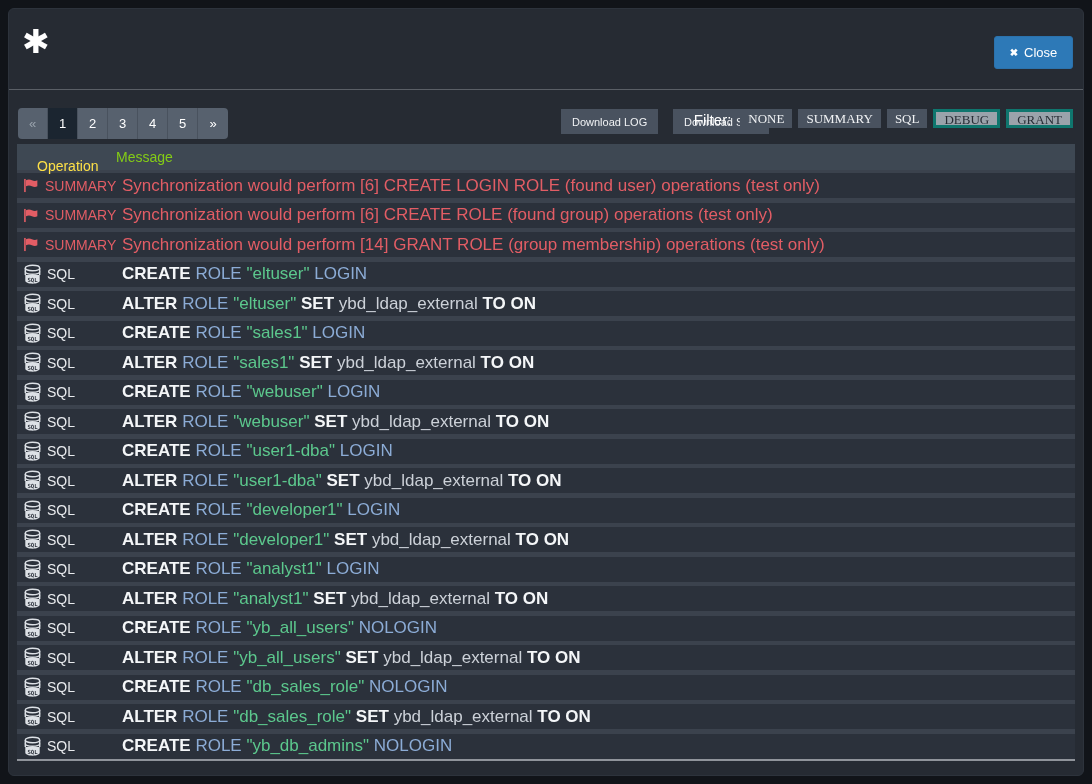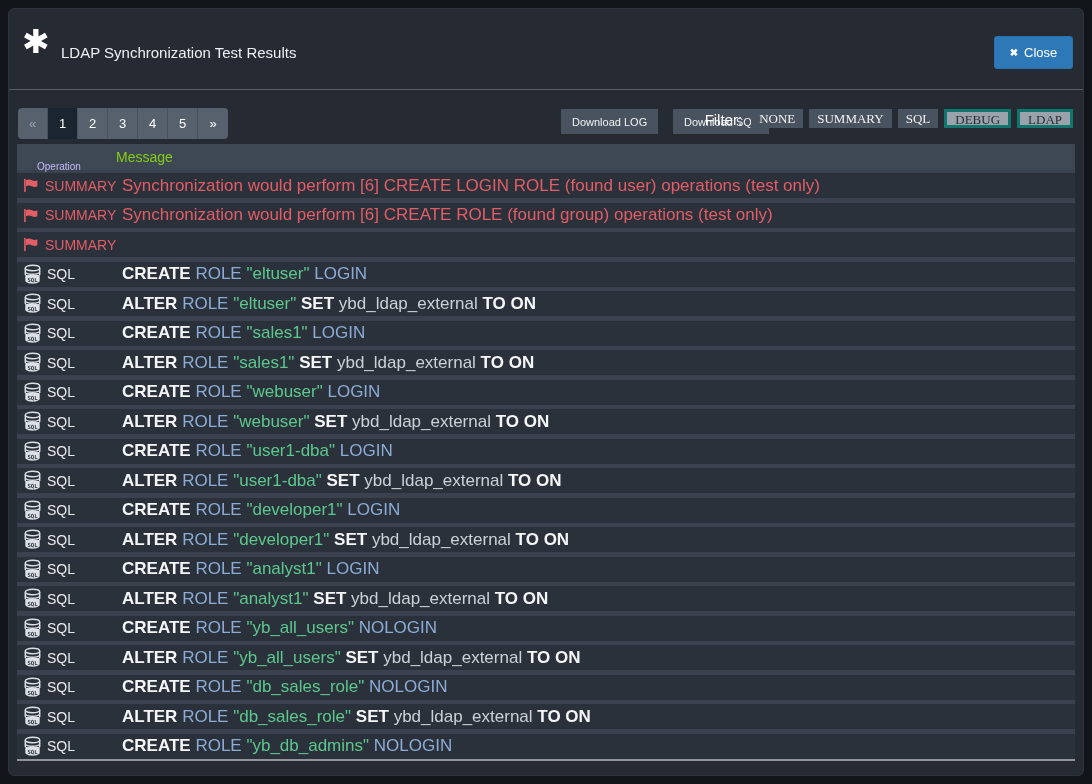--- a/index.html
+++ b/index.html
@@ -41,21 +41,21 @@
   #dl-log{left:552px;}
   #dl-sql{left:664px;}
   .filter-area{position:absolute;right:10px;top:19px;display:flex;align-items:flex-end;gap:6px;}
   .filter-label{color:#fff;font-size:15px;margin-right:3px;}
   .filter-btn{height:19px;border:none;font-size:13px;padding:0 8px;cursor:pointer;font-family:Liberation Serif, serif;}
   .filter-btn.dark{background:#49525f;color:#f0f2f4;}
   .filter-btn.light{background:#9aa3ab;color:#272d35;border:3px solid #0f766e;}
   
   .table{position:absolute;left:8px;right:8px;top:135px;}
   .thead{height:26px;background:#3e4853;display:flex;align-items:center;}
-  .th-op{margin-left:20px;width:79px;color:#c4b5fd;font-size:10px;margin-top:18px;}
+  .th-op{margin-left:20px;width:79px;color:#fde047;font-size:14px;margin-top:18px;}
   .th-msg{color:#84cc16;font-size:14px;}
   .tbody{background:#3b424d;border-bottom:2px solid #90949b;padding-top:3px;}
   .row{background:#2b313b;display:flex;align-items:center;height:25px;margin-bottom:4.5px;}
   .row:last-child{margin-bottom:0;}
   .cell-op{width:99px;padding-left:6px;display:flex;align-items:center;flex-shrink:0;}
   .op-icon{width:21px;display:flex;align-items:center;}
   .op-label{font-size:14px;}
   .row.sql .op-label{color:#e9ebee;margin-left:3px;}
   .row.summary .op-label{color:#e25d65;margin-left:1px;}
   .cell-msg{font-family:Liberation Sans, sans-serif;font-size:17px;white-space:pre;}
@@ -65,21 +65,20 @@
   .t-str{color:#5cc88d;}
   .t-id{color:#ccd1d8;}
 </style>
 </head>
 <body>
 
 <div class="panel">
 
   <div class="header">
     <span class="app-icon">✱</span>
-    <span class="title">LDAP Synchronization Test Results</span>
     <button class="close-btn">
       <span class="close-x">✖</span>
       <span>Close</span>
     </button>
   </div>
 
   <div class="toolbar">
     <div class="pagination">
         <button class="page-btn disabled">«</button>
         <button class="page-btn active">1</button>
@@ -90,21 +89,21 @@
         <button class="page-btn">»</button>
       </div>
     <button class="dl-btn" id="dl-log">Download LOG</button>
     <button class="dl-btn" id="dl-sql">Download SQL</button>
     <div class="filter-area">
       <span class="filter-label">Filter:</span>
     <button class="filter-btn dark">NONE</button>
         <button class="filter-btn dark">SUMMARY</button>
         <button class="filter-btn dark">SQL</button>
         <button class="filter-btn light">DEBUG</button>
-        <button class="filter-btn light">LDAP</button>
+        <button class="filter-btn light">GRANT</button>
       </div>
   </div>
 
   <div class="table">
     <div class="thead">
       <span class="th-op">Operation</span>
       <span class="th-msg">Message</span>
     </div>
     <div class="tbody">
         <div class="row summary">
@@ -134,20 +133,21 @@
         <div class="row summary">
           <div class="cell-op">
             <span class="op-icon">
               <svg width="15" height="15" viewBox="0 0 16 16" fill="#e25d65" xmlns="http://www.w3.org/2000/svg">
                 <rect x="1.2" y="1" width="1.7" height="14"></rect>
                 <path d="M3.2 2.3c2.1-1.1 4.2-1.1 6.3 0s4.1 1.1 5.8.1v6.4c-1.7 1-3.7 1-5.8-.1s-4.2-1.1-6.3 0z"></path>
               </svg>
             </span>
             <span class="op-label">SUMMARY</span>
           </div>
+          <div class="cell-msg"><span>Synchronization would perform [14] GRANT ROLE (group membership) operations (test only)</span></div>
         </div>
         <div class="row sql">
           <div class="cell-op">
             <span class="op-icon">
               <svg width="19" height="21" viewBox="0 0 19 21" xmlns="http://www.w3.org/2000/svg">
                 <g fill="none" stroke="#dde1e6" stroke-width="1.4">
                   <ellipse cx="9.5" cy="4" rx="7.2" ry="2.7"></ellipse>
                   <path d="M2.3 4v7"></path>
                   <path d="M16.7 4v7"></path>
                   <path d="M2.3 7.6c0 1.5 3.2 2.7 7.2 2.7s7.2-1.2 7.2-2.7"></path>

